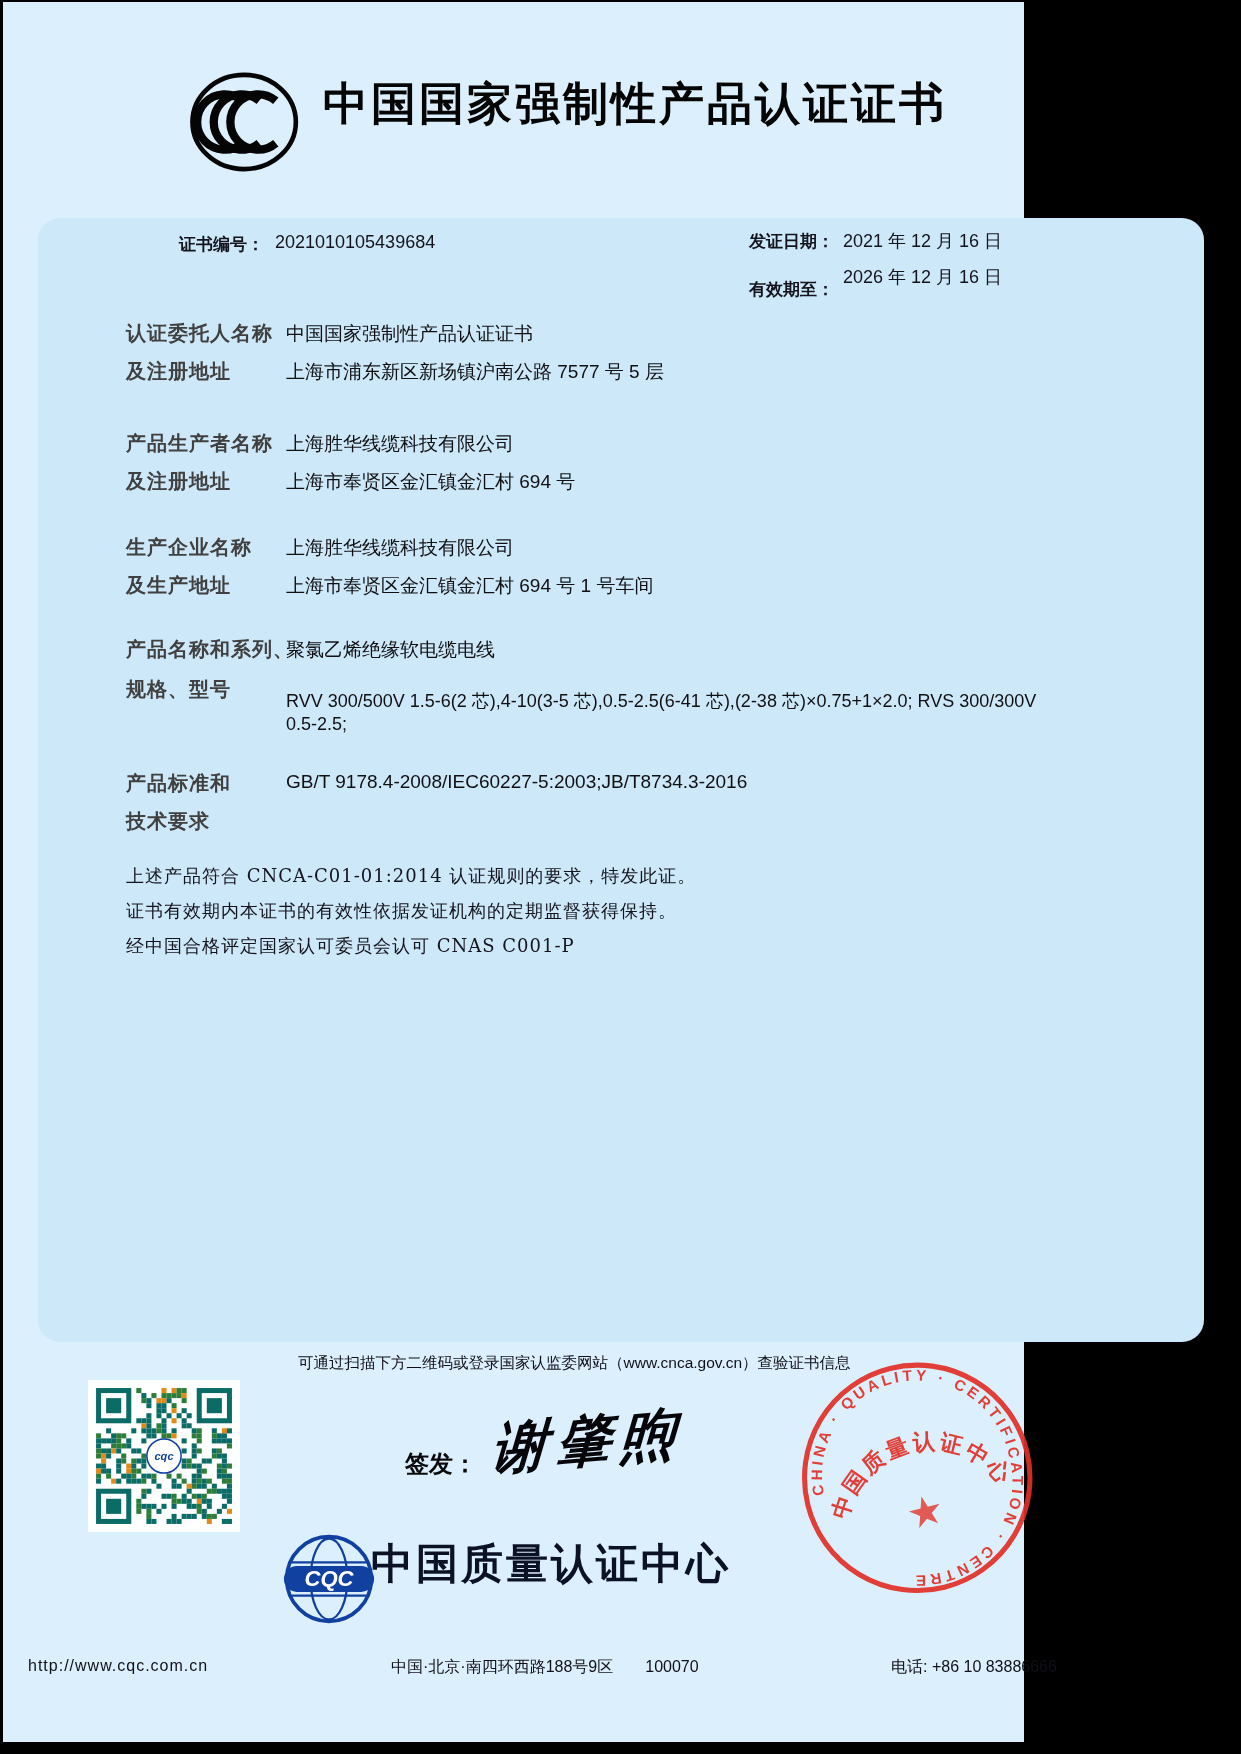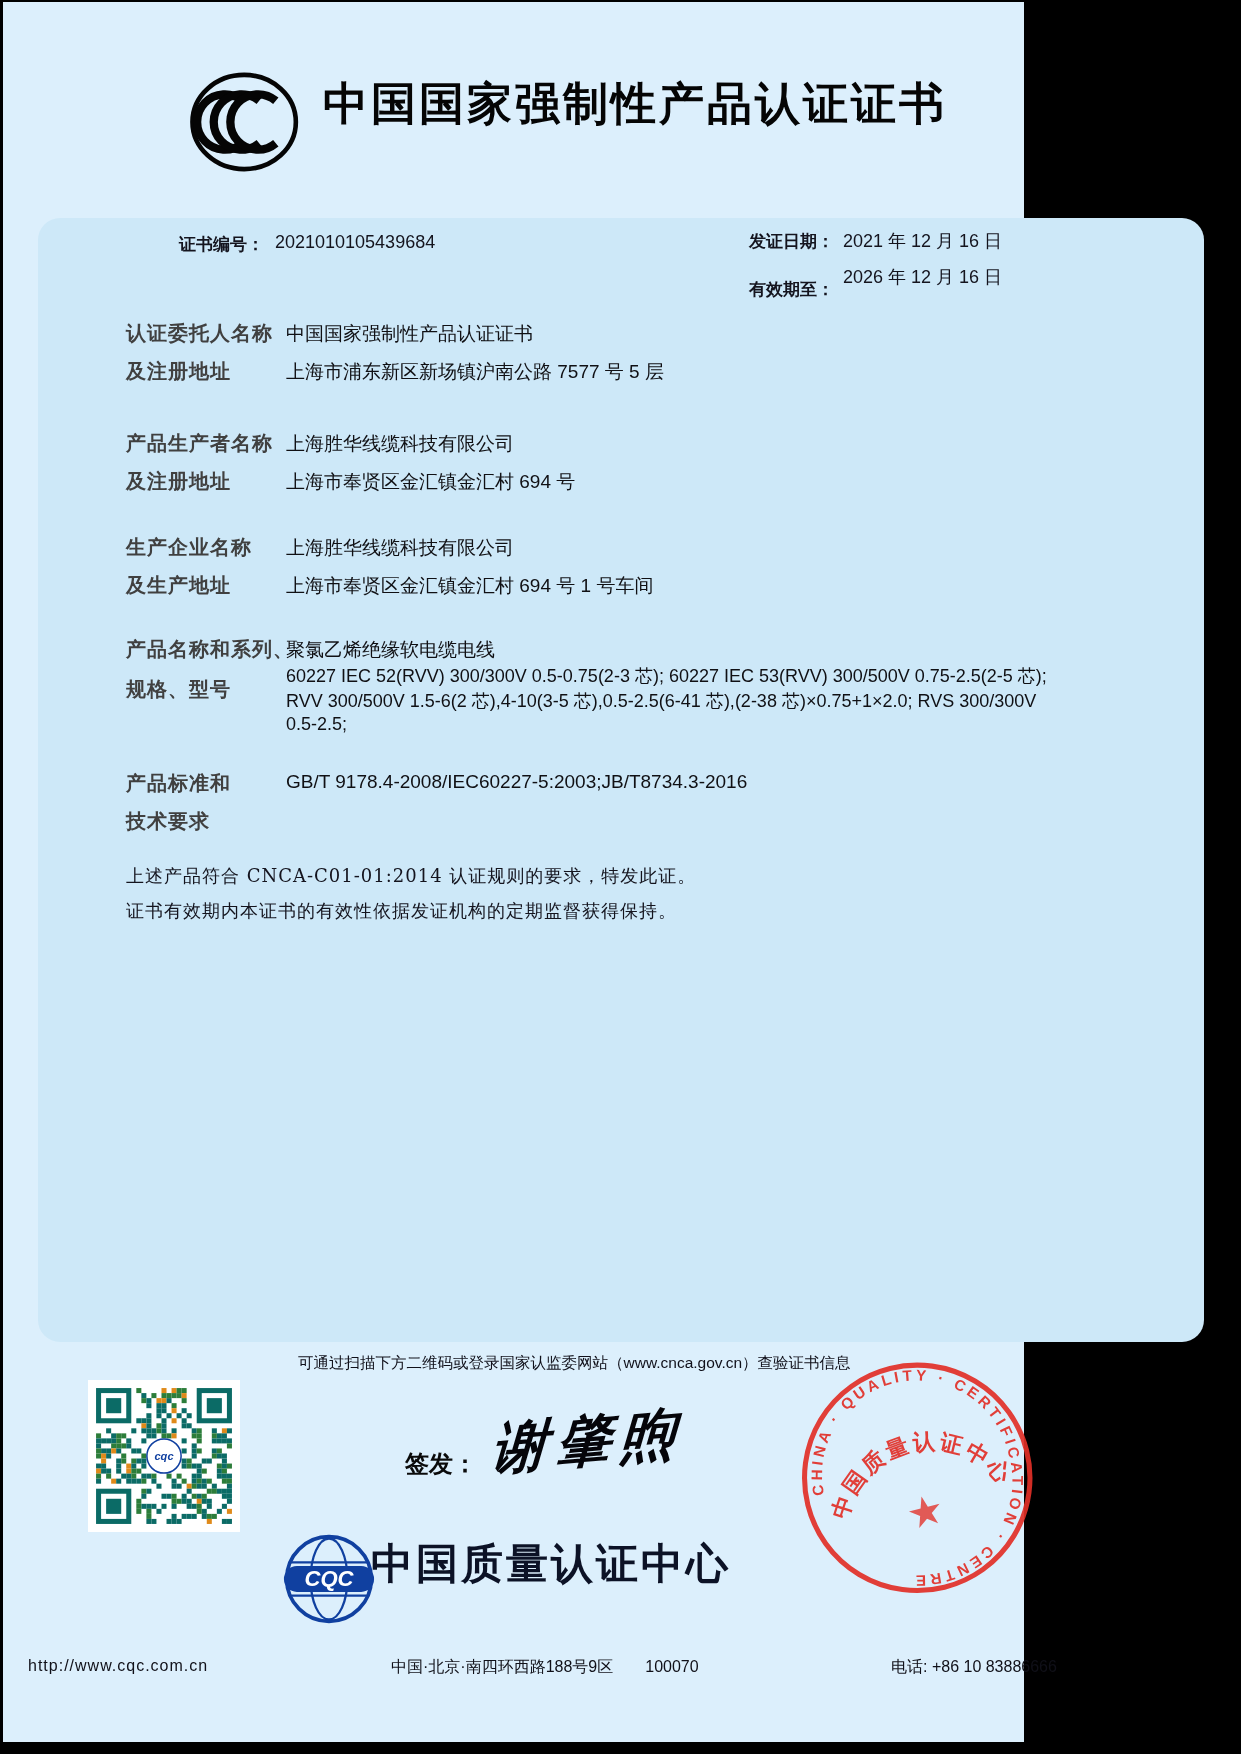--- a/index.html
+++ b/index.html
@@ -86,30 +86,30 @@
   <div class="abs fVal" style="left:283px;top:467px;">上海市奉贤区金汇镇金汇村 694 号</div>
 
   <div class="abs fLabel" style="left:123px;top:532px;">生产企业名称</div>
   <div class="abs fVal" style="left:283px;top:533px;">上海胜华线缆科技有限公司</div>
   <div class="abs fLabel" style="left:123px;top:570px;">及生产地址</div>
   <div class="abs fVal" style="left:283px;top:571px;">上海市奉贤区金汇镇金汇村 694 号 1 号车间</div>
 
   <div class="abs fLabel" style="left:123px;top:634px;">产品名称和系列、</div>
   <div class="abs fLabel" style="left:123px;top:674px;">规格、型号</div>
   <div class="abs fVal" style="left:283px;top:635px;">聚氯乙烯绝缘软电缆电线</div>
-  <div class="abs spec" style="left:283px;top:662px;">60227 IEC 52(RVV) 300/300V 0.5-0.75(2-3 芯); 60227 IEC 53(RVV) 300/500V 0.75-2.5(2-5 芯);</div>
   <div class="abs spec" style="left:283px;top:687px;">RVV 300/500V 1.5-6(2 芯),4-10(3-5 芯),0.5-2.5(6-41 芯),(2-38 芯)×0.75+1×2.0; RVS 300/300V</div>
   <div class="abs spec" style="left:283px;top:712px;">0.5-2.5;</div>
 
   <div class="abs fLabel" style="left:123px;top:768px;">产品标准和</div>
   <div class="abs fLabel" style="left:123px;top:806px;">技术要求</div>
   <div class="abs fVal" style="left:283px;top:769px;">GB/T 9178.4-2008/IEC60227-5:2003;JB/T8734.3-2016</div>
 
   <div class="abs stmt" style="left:123px;top:862px;">上述产品符合 CNCA-C01-01:2014 认证规则的要求，特发此证。</div>
   <div class="abs stmt" style="left:123px;top:897px;">证书有效期内本证书的有效性依据发证机构的定期监督获得保持。</div>
+  <div class="abs stmt" style="left:123px;top:932px;">经中国合格评定国家认可委员会认可 CNAS C001-P</div>
 
   <div class="abs note" style="left:295px;top:1351px;">可通过扫描下方二维码或登录国家认监委网站（www.cnca.gov.cn）查验证书信息</div>
 
   <div class="abs" style="left:85px;top:1378px;width:152px;height:152px;"><svg width="152" height="152" viewBox="0 0 151 151">
         <rect width="151" height="151" fill="#ffffff"></rect>
         <rect x="48" y="8" width="5" height="5" fill="#2c7d3a"></rect>
         <rect x="73" y="8" width="5" height="5" fill="#df8a1a"></rect>
         <rect x="83" y="8" width="5" height="5" fill="#df8a1a"></rect>
         <rect x="88" y="8" width="5" height="5" fill="#2c7d3a"></rect>
         <rect x="93" y="8" width="5" height="5" fill="#2c7d3a"></rect>

